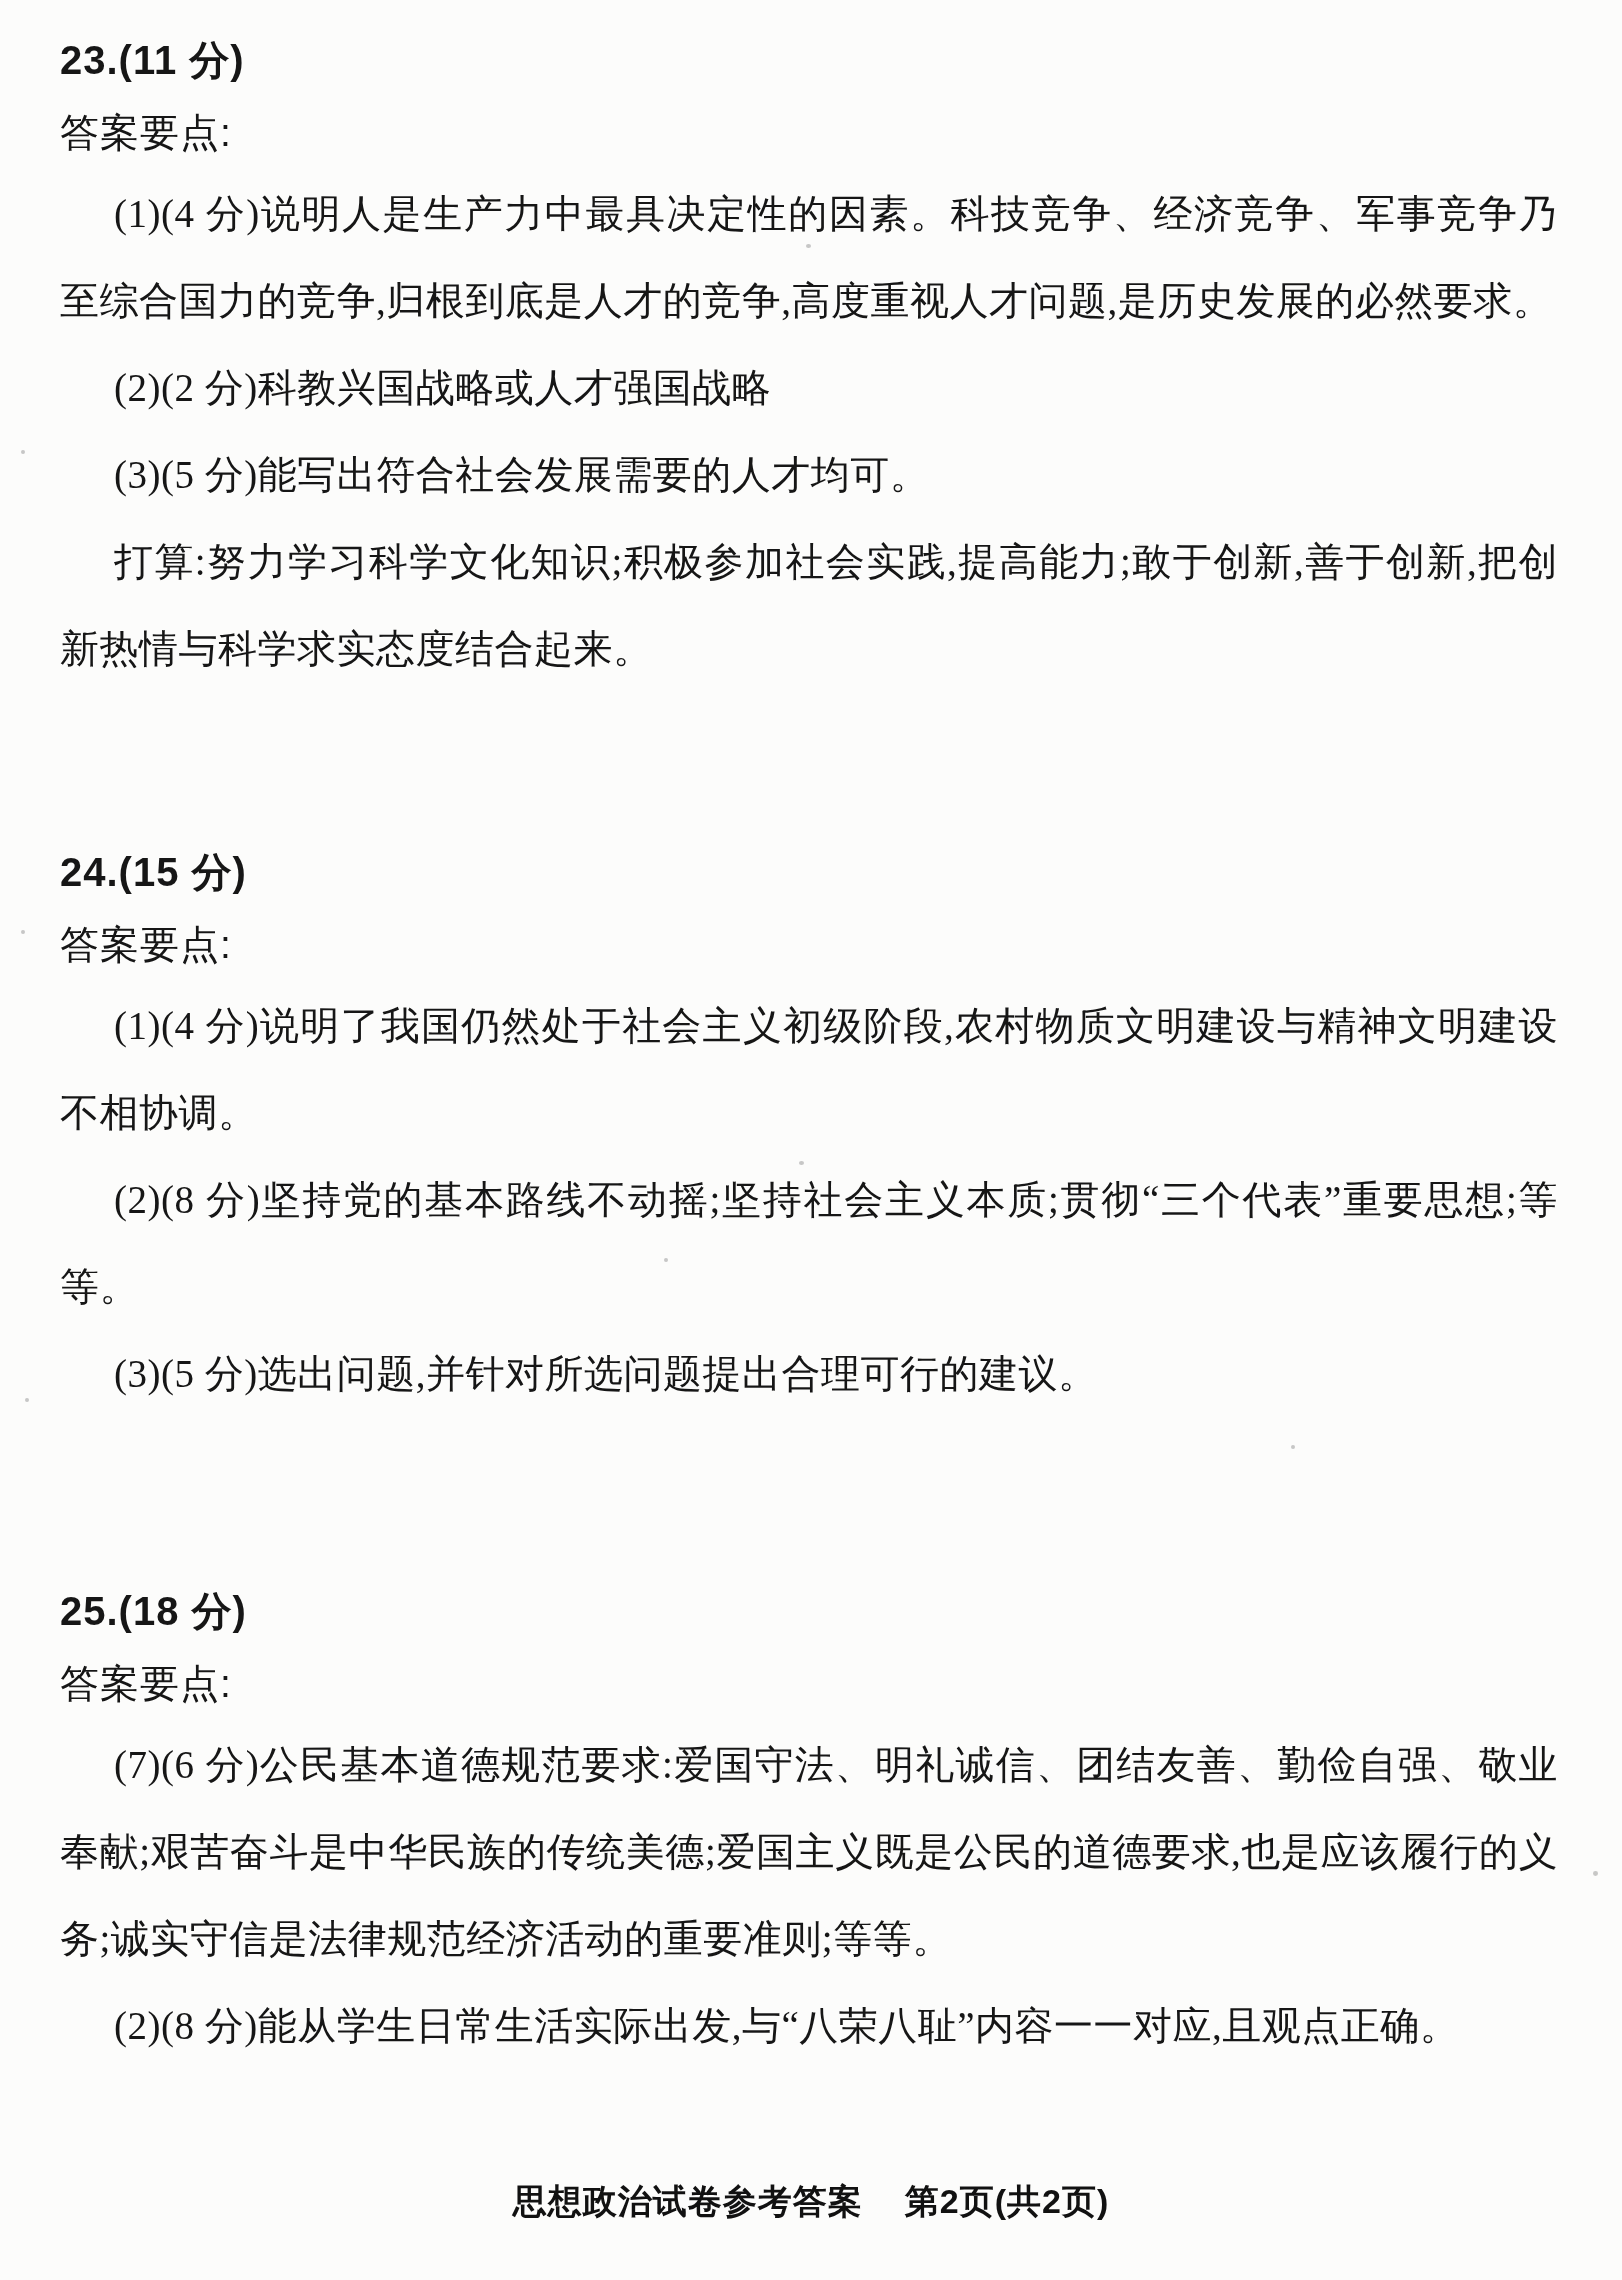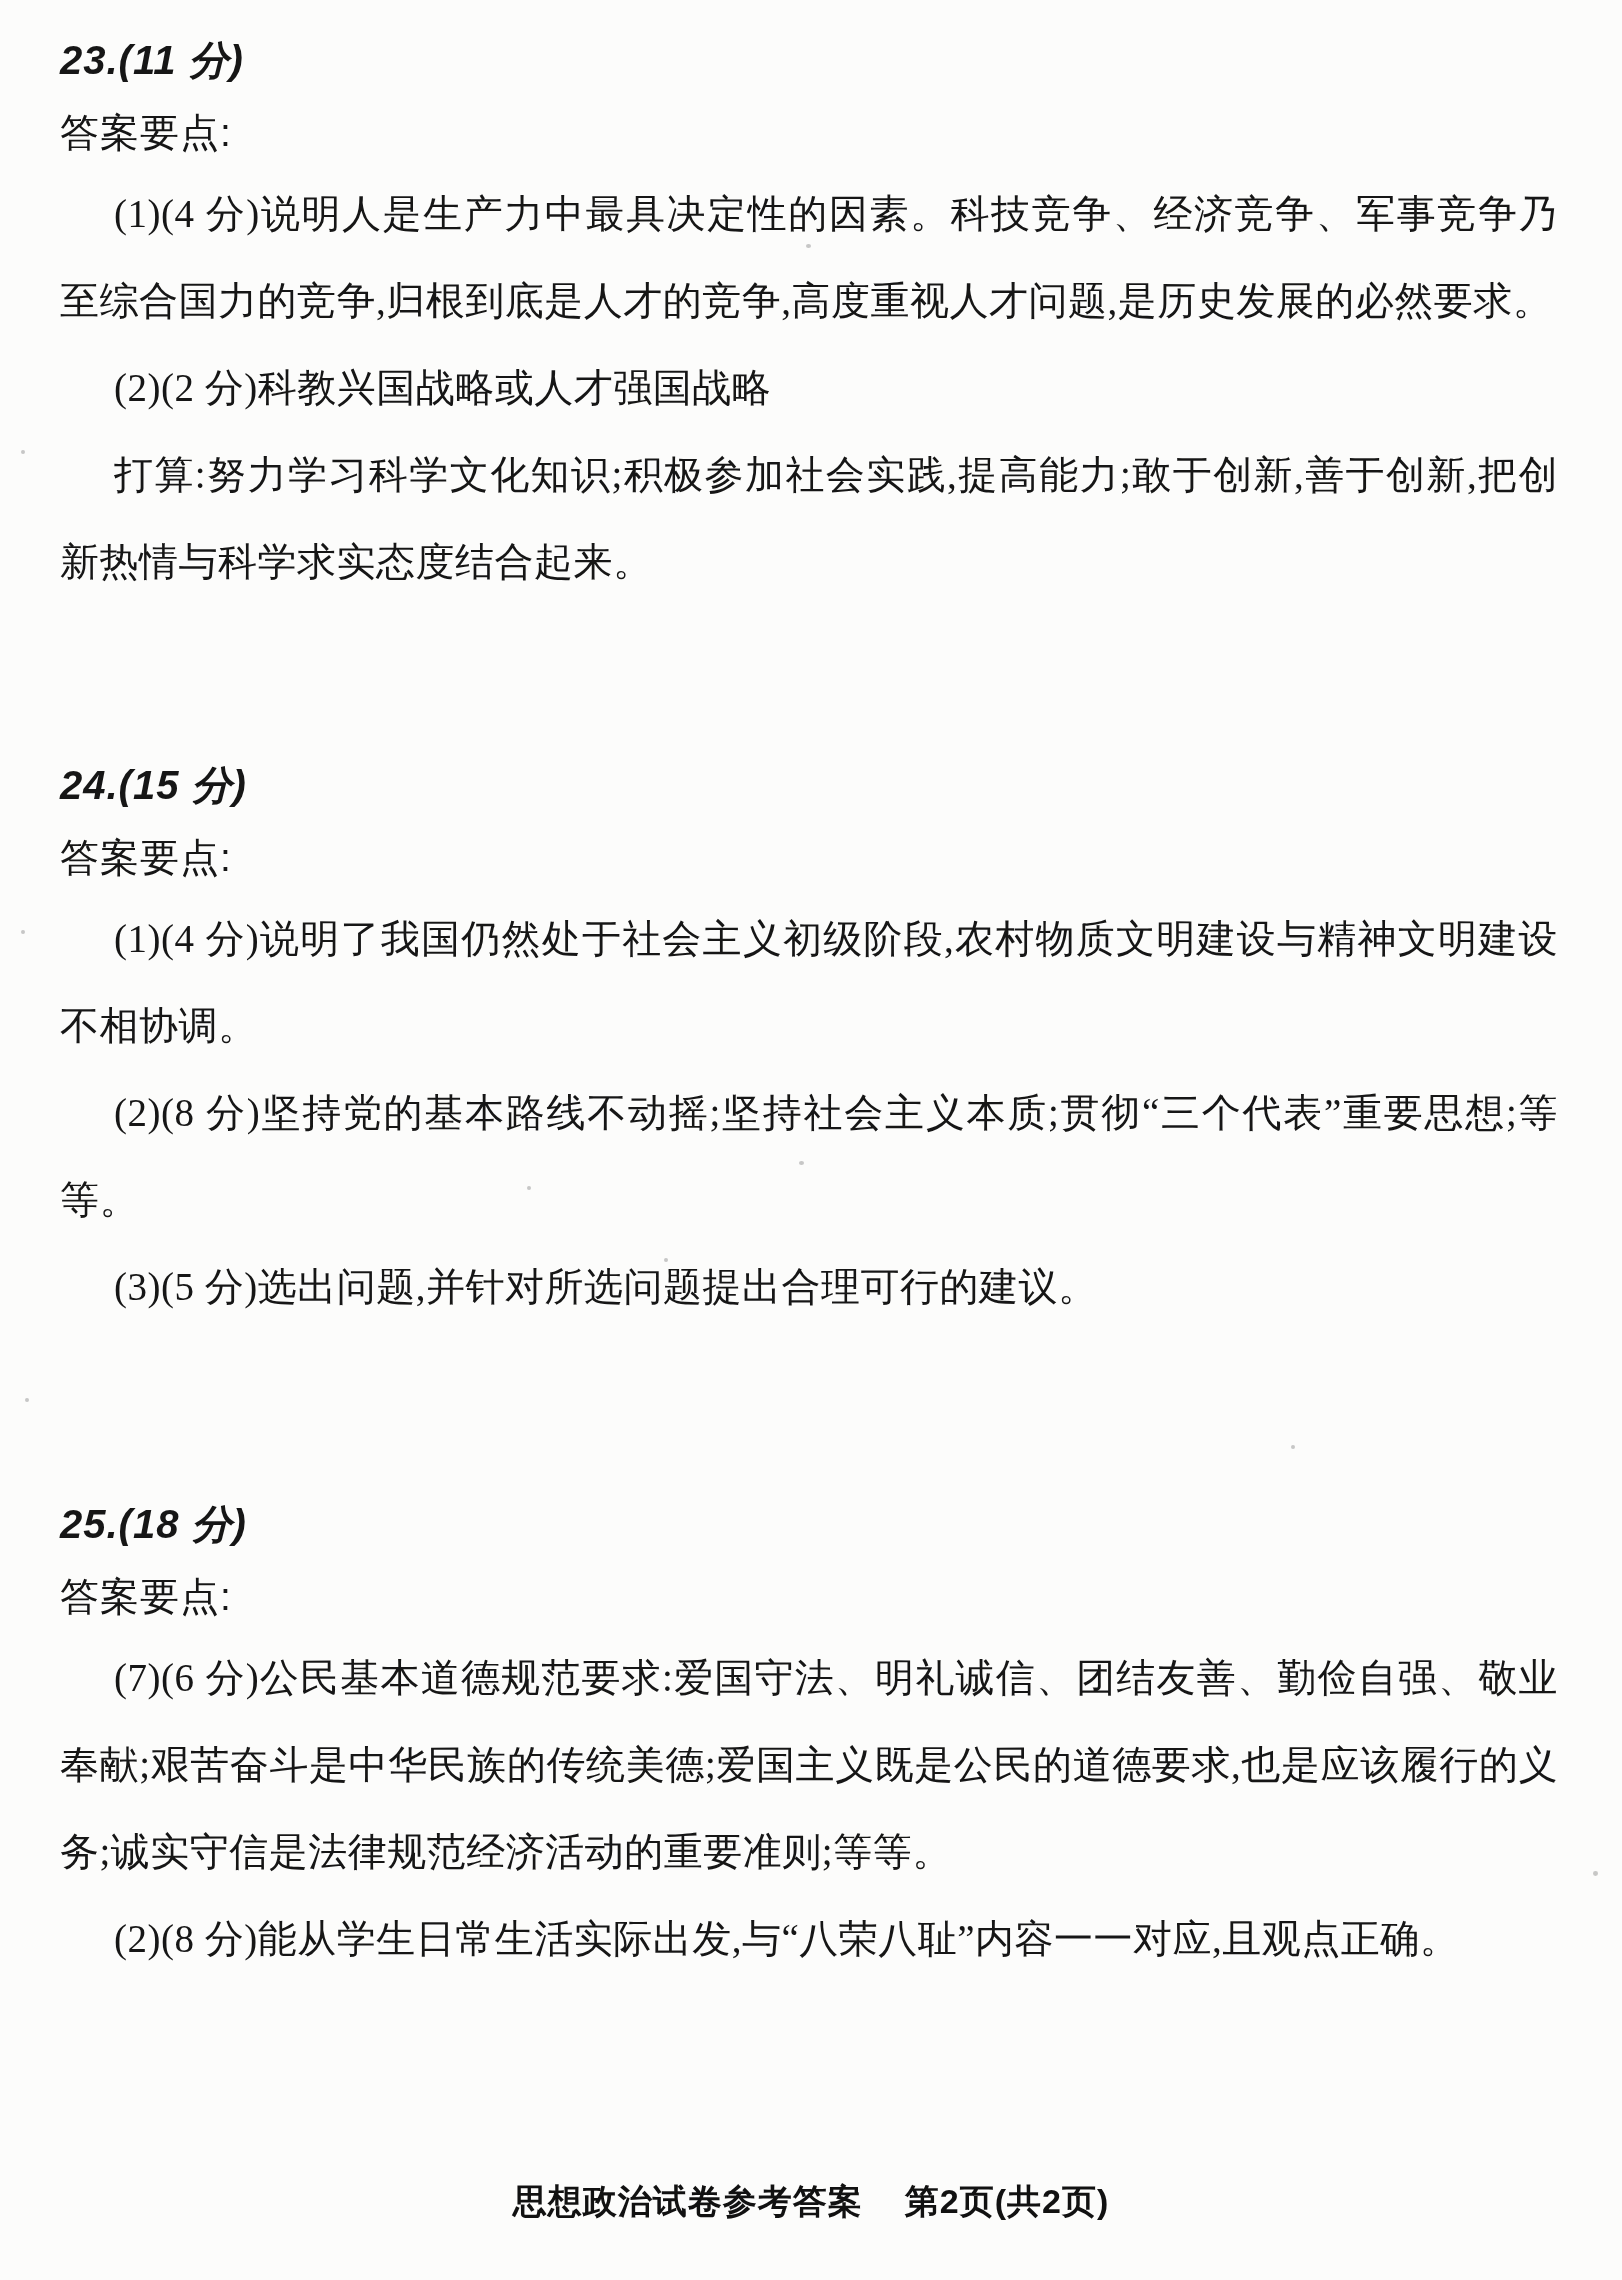--- a/index.html
+++ b/index.html
@@ -24,21 +24,20 @@
   .section + .section.gap-lg { margin-top: 145px; }
   .section + .section.gap-xl { margin-top: 159px; }
 
   .q-heading {
     font-family: "Liberation Sans", "DejaVu Sans", sans-serif;
     font-weight: 700;
     font-size: 40px;
     line-height: 70px;
     margin: 0;
     letter-spacing: 1px;
-    font-style: italic;
   }
   .answer-label {
     font-family: "Liberation Sans", "DejaVu Sans", sans-serif;
     font-weight: 400;
     font-size: 39px;
     line-height: 75px;
     margin: 0;
     letter-spacing: 1px;
   }
   .para {
@@ -84,20 +83,21 @@
 <body>
 
 <div class="page">
   <div class="content">
 
     <div class="section">
       <p class="q-heading">23.(11 分)</p>
       <p class="answer-label">答案要点:</p>
       <p class="para">(1)(4 分)说明人是生产力中最具决定性的因素。科技竞争、经济竞争、军事竞争乃至综合国力的竞争,归根到底是人才的竞争,高度重视人才问题,是历史发展的必然要求。</p>
       <p class="para">(2)(2 分)科教兴国战略或人才强国战略</p>
+      <p class="para">(3)(5 分)能写出符合社会发展需要的人才均可。</p>
       <p class="para">打算:努力学习科学文化知识;积极参加社会实践,提高能力;敢于创新,善于创新,把创新热情与科学求实态度结合起来。</p>
     </div>
 
     <div class="section gap-lg">
       <p class="q-heading">24.(15 分)</p>
       <p class="answer-label">答案要点:</p>
       <p class="para">(1)(4 分)说明了我国仍然处于社会主义初级阶段,农村物质文明建设与精神文明建设不相协调。</p>
       <p class="para">(2)(8 分)坚持党的基本路线不动摇;坚持社会主义本质;贯彻“三个代表”重要思想;等等。</p>
       <p class="para">(3)(5 分)选出问题,并针对所选问题提出合理可行的建议。</p>
     </div>

